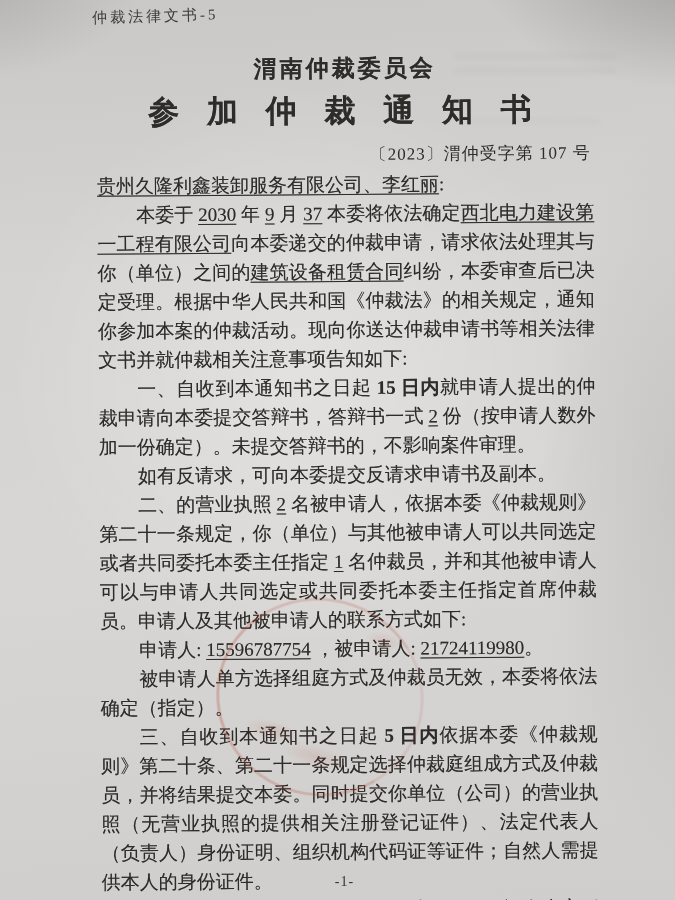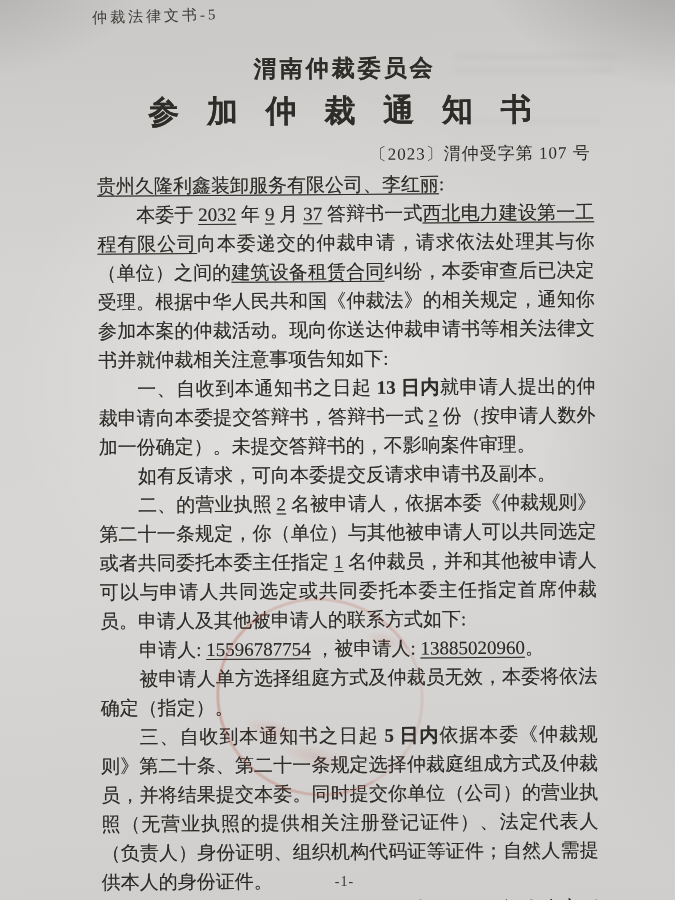--- a/index.html
+++ b/index.html
@@ -97,25 +97,25 @@
   <div class="ghost ghost-b"></div>
 
   <div class="handwritten">仲裁法律文书-5</div>
 
   <div class="content">
     <div class="org-title">渭南仲裁委员会</div>
     <div class="doc-title">参 加 仲 裁 通 知 书</div>
     <div class="case-number">〔2023〕渭仲受字第 107 号</div>
     <div class="doc-body">
         <p class=""><span class="u">贵州久隆利鑫装卸服务有限公司、李红丽</span><span>:</span></p>
-        <p class="indent"><span>本委于 </span><span class="u">2032</span><span> 年 </span><span class="u">9</span><span> 月 </span><span class="u">37</span><span> 答辩书一式</span><span class="u">西北电力建设第一工程有限公司</span><span>向本委递交的仲裁申请，请求依法处理其与你（单位）之间的</span><span class="u">建筑设备租赁合同</span><span>纠纷，本委审查后已决定受理。根据中华人民共和国《仲裁法》的相关规定，通知你参加本案的仲裁活动。现向你送达仲裁申请书等相关法律文书并就仲裁相关注意事项告知如下:</span></p>
-        <p class="indent"><span>一、自收到本通知书之日起 </span><span class="b">13 日内</span><span>就申请人提出的仲裁申请向本委提交答辩书，答辩书一式 </span><span class="u">2</span><span> 份（按申请人数外加一份确定）。未提交答辩书的，不影响案件审理。</span></p>
+        <p class="indent"><span>本委于 </span><span class="u">2030</span><span> 年 </span><span class="u">9</span><span> 月 </span><span class="u">37</span><span> 本委将依法确定</span><span class="u">西北电力建设第一工程有限公司</span><span>向本委递交的仲裁申请，请求依法处理其与你（单位）之间的</span><span class="u">建筑设备租赁合同</span><span>纠纷，本委审查后已决定受理。根据中华人民共和国《仲裁法》的相关规定，通知你参加本案的仲裁活动。现向你送达仲裁申请书等相关法律文书并就仲裁相关注意事项告知如下:</span></p>
+        <p class="indent"><span>一、自收到本通知书之日起 </span><span class="b">15 日内</span><span>就申请人提出的仲裁申请向本委提交答辩书，答辩书一式 </span><span class="u">2</span><span> 份（按申请人数外加一份确定）。未提交答辩书的，不影响案件审理。</span></p>
         <p class="indent"><span>如有反请求，可向本委提交反请求申请书及副本。</span></p>
         <p class="indent"><span>二、的营业执照 </span><span class="u">2</span><span> 名被申请人，依据本委《仲裁规则》第二十一条规定，你（单位）与其他被申请人可以共同选定或者共同委托本委主任指定 </span><span class="u">1</span><span> 名仲裁员，并和其他被申请人可以与申请人共同选定或共同委托本委主任指定首席仲裁员。申请人及其他被申请人的联系方式如下:</span></p>
-        <p class="indent"><span>申请人: </span><span class="u">15596787754</span><span> ，被申请人: </span><span class="u">13885020960</span><span>。</span></p>
+        <p class="indent"><span>申请人: </span><span class="u">15596787754</span><span> ，被申请人: </span><span class="u">21724119980</span><span>。</span></p>
         <p class="indent"><span>被申请人单方选择组庭方式及仲裁员无效，本委将依法确定（指定）。</span></p>
         <p class="indent"><span>三、自收到本通知书之日起 </span><span class="b">5 日内</span><span>依据本委《仲裁规则》第二十条、第二十一条规定选择仲裁庭组成方式及仲裁员，并将结果提交本委。同时提交你单位（公司）的营业执照（无营业执照的提供相关注册登记证件）、法定代表人（负责人）身份证明、组织机构代码证等证件；自然人需提供本人的身份证件。</span></p>
         <p class="indent"><span>四、如需委托代理人代为参加仲裁活动，最迟在本案开庭</span></p>
       </div>
   </div>
 
   <div class="stamp"></div>
 
   <div class="footer">-1-</div>
 

